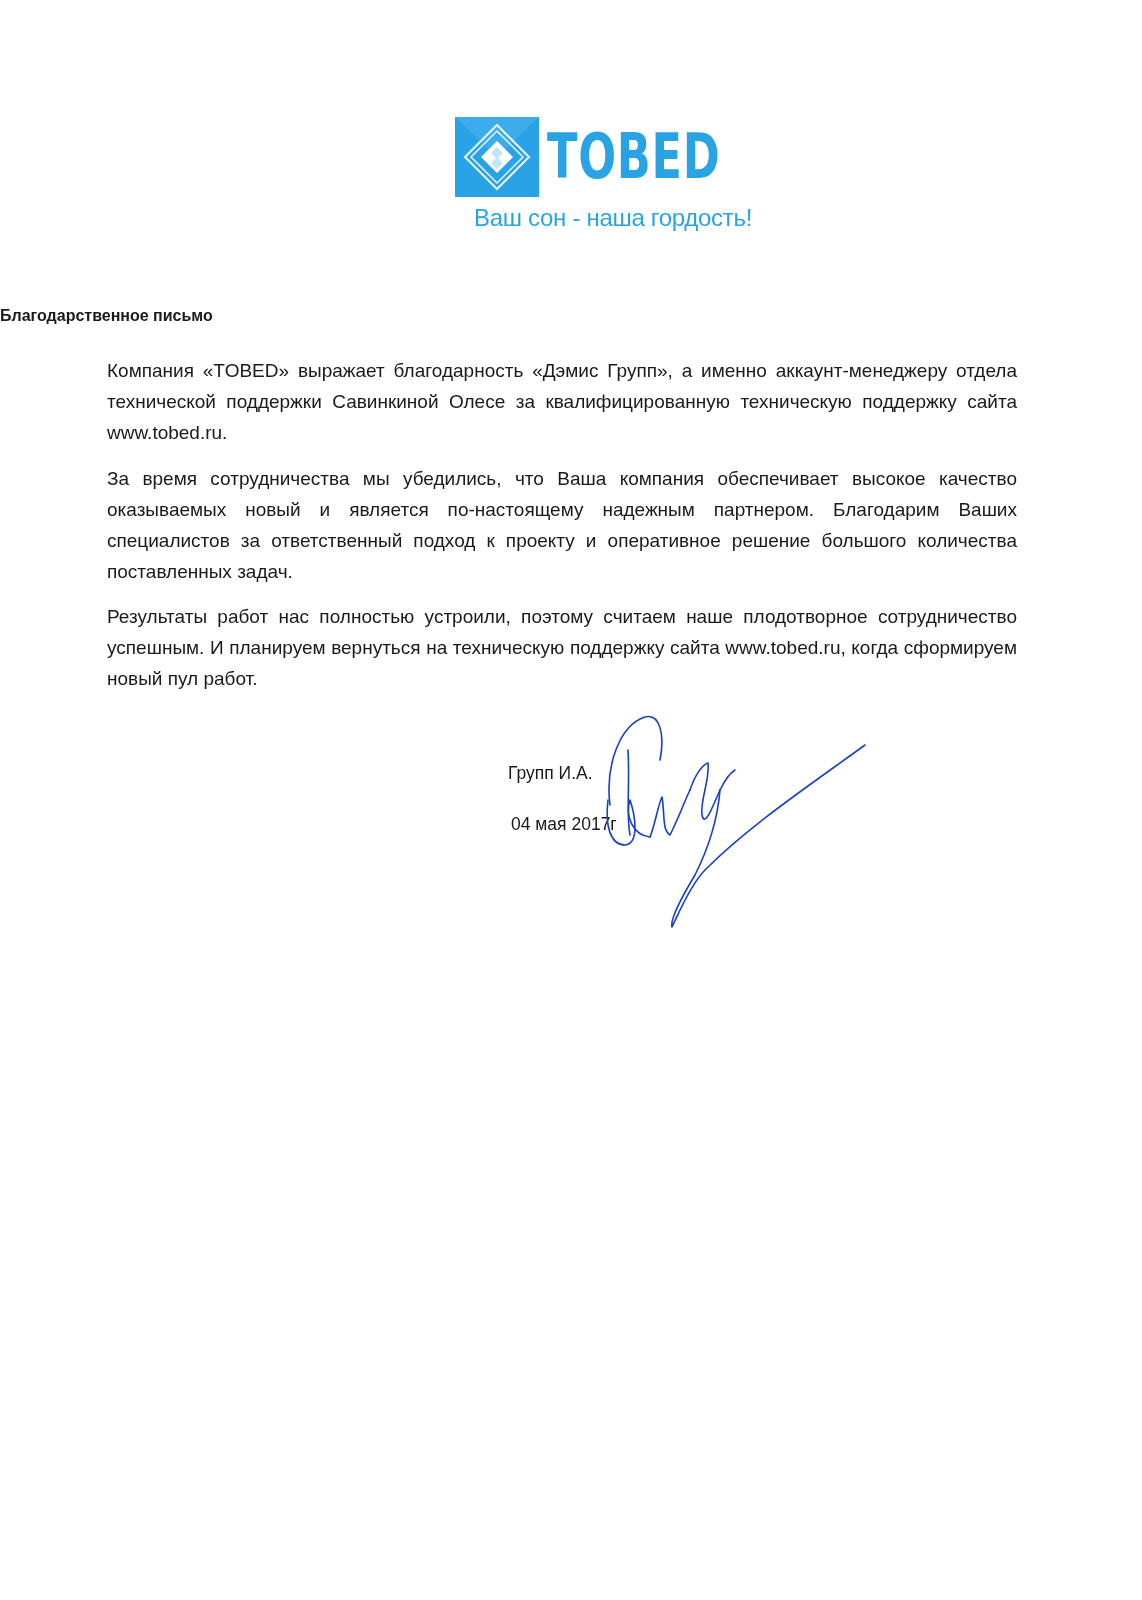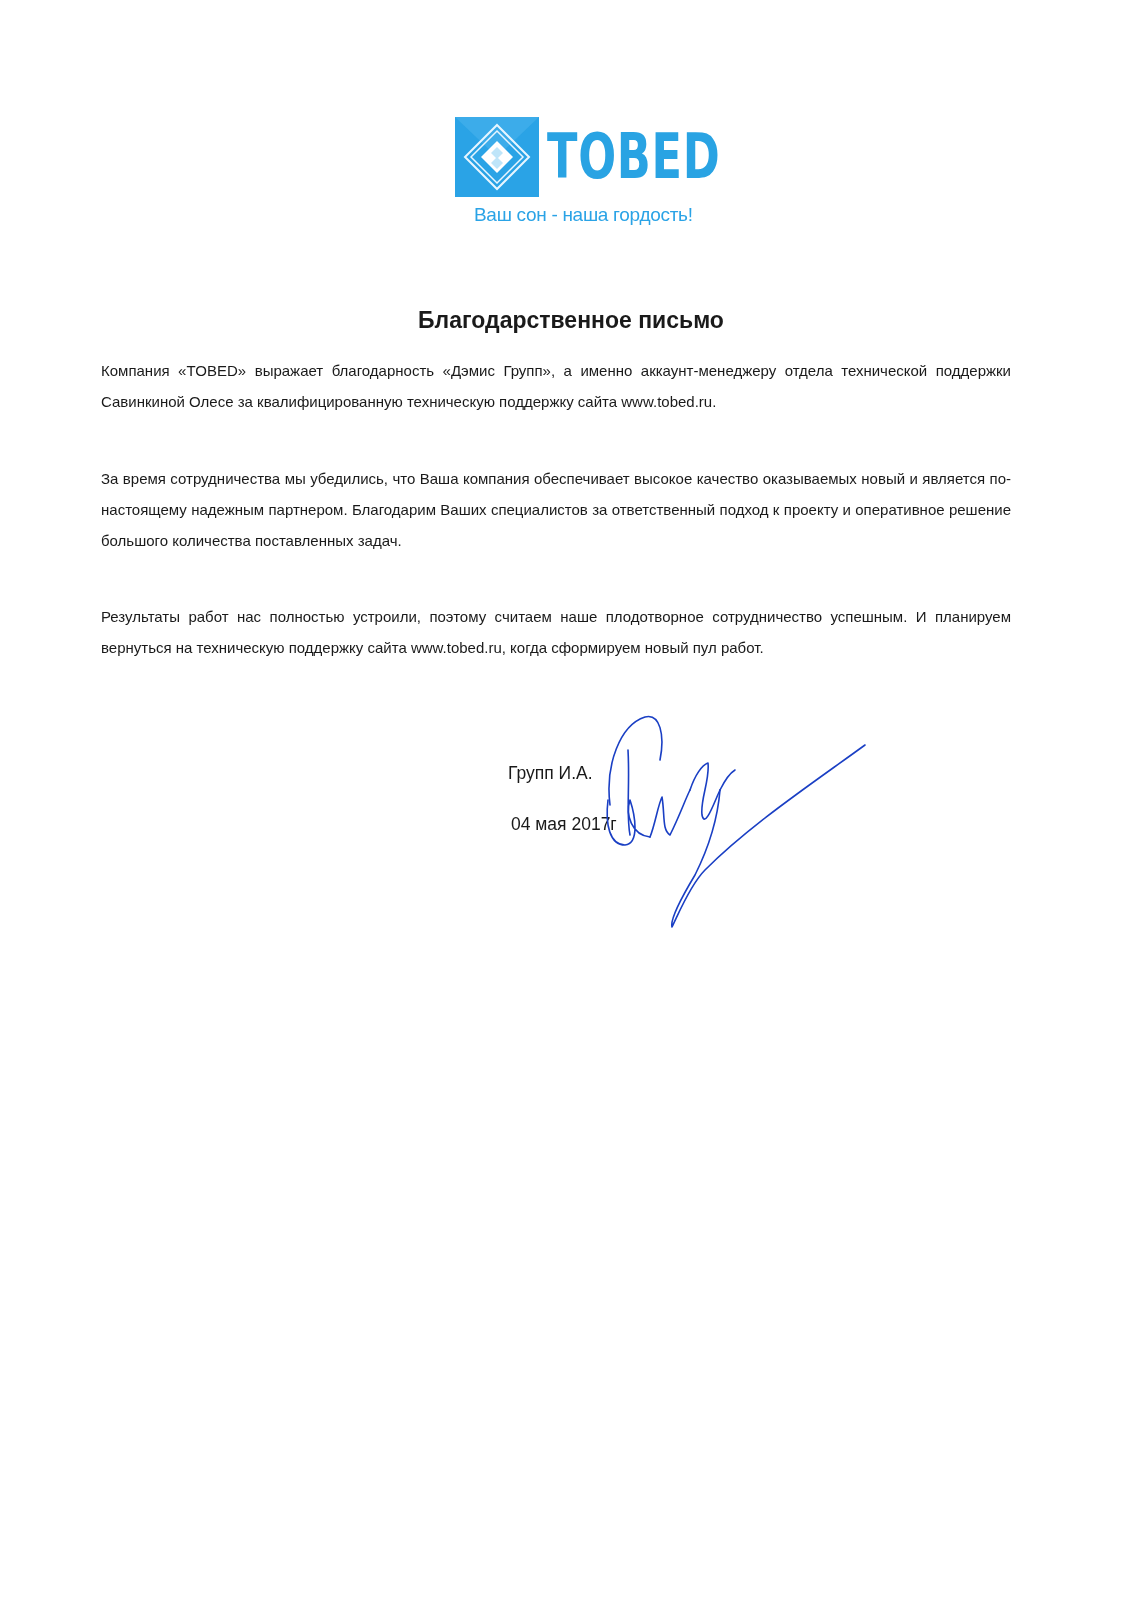--- a/index.html
+++ b/index.html
@@ -4,25 +4,25 @@
 <style>
   html, body { margin: 0; padding: 0; background: #ffffff; }
   body { width: 1142px; height: 1600px; position: relative; overflow: hidden;
          font-family: "Liberation Sans", "DejaVu Sans", sans-serif; color: #1a1a1a; }
   .logo { position: absolute; left: 455px; top: 117px; width: 224px; height: 80px; }
   .logo-mark { position: absolute; left: 0; top: 0; width: 84px; height: 80px; background: #2aa3e6; }
   .logo-mark svg { width: 84px; height: 80px; display: block; }
   .logo-text { position: absolute; left: 92px; top: 8px; font-size: 62px; line-height: 64px;
                font-weight: bold; color: #29a3e3; letter-spacing: 1px; transform: scaleX(0.72);
                transform-origin: left top; font-family: "DejaVu Sans", sans-serif; }
-  .tagline { position: absolute; left: 474px; top: 204px; font-size: 19px; color: #2aa3e6;
+  .tagline { position: absolute; left: 474px; top: 204px; font-size: 24px; color: #2aa3e6;
              font-family: "Liberation Sans", sans-serif; letter-spacing: -0.3px; }
-  .title { position: absolute; left: 0; width: 1142px; top: 307px; text-align: center;
-           font-weight: bold; font-size: 23px; }
-  .para { position: absolute; left: 101px; width: 910px; font-size: 15px; line-height: 31px;
+  .title { position: absolute; left: 0; width: 1142px; top: 307px; text-align: left;
+           font-weight: bold; font-size: 16px; }
+  .para { position: absolute; left: 107px; width: 910px; font-size: 19px; line-height: 31px;
           text-align: justify; text-align-last: left; }
   .p1 { top: 355px; }
   .p2 { top: 463px; }
   .p3 { top: 601px; }
   .signer { position: absolute; left: 508px; top: 763px; font-size: 17.5px; }
   .date { position: absolute; left: 511px; top: 814px; font-size: 17.5px; }
   .signature { position: absolute; left: 590px; top: 705px; width: 290px; height: 230px; }
 </style>
 </head>
 <body>

